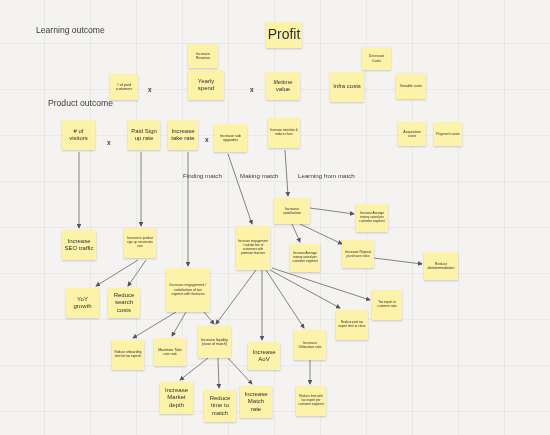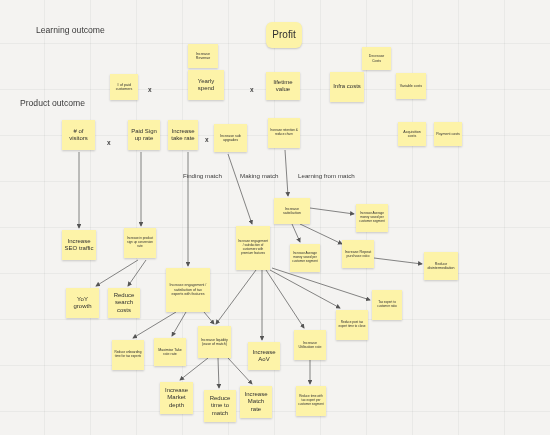--- a/index.html
+++ b/index.html
@@ -26,21 +26,21 @@
     box-shadow:0 1px 2px rgba(0,0,0,0.18);
     display:flex;align-items:center;justify-content:center;
     text-align:center;
     color:#2f2f2f;
     line-height:1.25;
     box-sizing:border-box;
     padding:2px;
     overflow:hidden;
     word-wrap:break-word;
   }
-  .note.big{font-size:10px;border-radius:6px;}
+  .note.big{font-size:14px;}
   .note.mid{font-size:6px;}
   .note.sm{font-size:3.6px;}
   .note.xs{font-size:3.1px;}
   .swimlane{
     position:absolute;
     color:#3a3a3a;
     font-size:8.6px;
     white-space:nowrap;
   }
   .edgelabel{
@@ -126,21 +126,21 @@
       <div class="note sm" style="left: 294px; top: 330px; width: 32px; height: 30px; background: rgb(253, 243, 168);">Increase Utilisation rate</div>
       <div class="note xs" style="left: 336px; top: 310px; width: 32px; height: 30px; background: rgb(253, 243, 168);">Reduce post tax expert time to close</div>
       <div class="note xs" style="left: 372px; top: 290px; width: 30px; height: 30px; background: rgb(253, 243, 168);">Tax expert to customer ratio</div>
       <div class="note mid" style="left: 160px; top: 382px; width: 33px; height: 32px; background: rgb(253, 243, 168);">Increase Market depth</div>
       <div class="note mid" style="left: 204px; top: 390px; width: 32px; height: 32px; background: rgb(253, 243, 168);">Reduce time to match</div>
       <div class="note mid" style="left: 240px; top: 386px; width: 32px; height: 32px; background: rgb(253, 243, 168);">Increase Match rate</div>
       <div class="note xs" style="left: 296px; top: 386px; width: 30px; height: 30px; background: rgb(253, 243, 168);">Reduce time with tax expert per customer segment</div>
     </div>
   <div id="labels-layer">
       <div class="swimlane" style="left: 36px; top: 25px;">Learning outcome</div>
-      <div class="swimlane" style="left: 20px; top: 98px;">Product outcome</div>
+      <div class="swimlane" style="left: 48px; top: 98px;">Product outcome</div>
       <div class="optext" style="left: 148px; top: 86px;">x</div>
       <div class="optext" style="left: 250px; top: 86px;">x</div>
       <div class="optext" style="left: 107px; top: 139px;">x</div>
       <div class="optext" style="left: 205px; top: 136px;">x</div>
       <div class="edgelabel" style="left: 183px; top: 172px;">Finding match</div>
       <div class="edgelabel" style="left: 240px; top: 172px;">Making match</div>
       <div class="edgelabel" style="left: 298px; top: 172px;">Learning from match</div>
     </div>
 </div>
 

